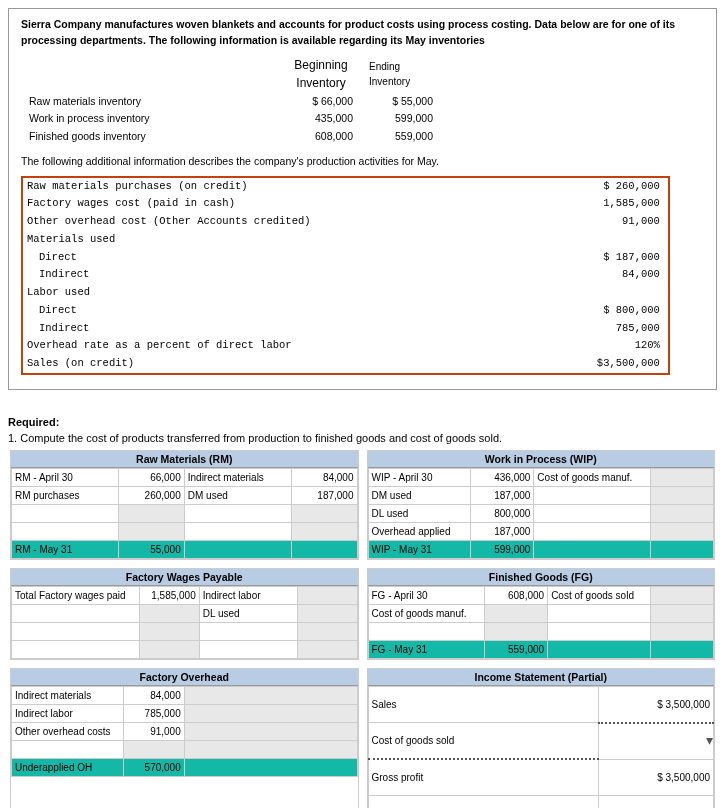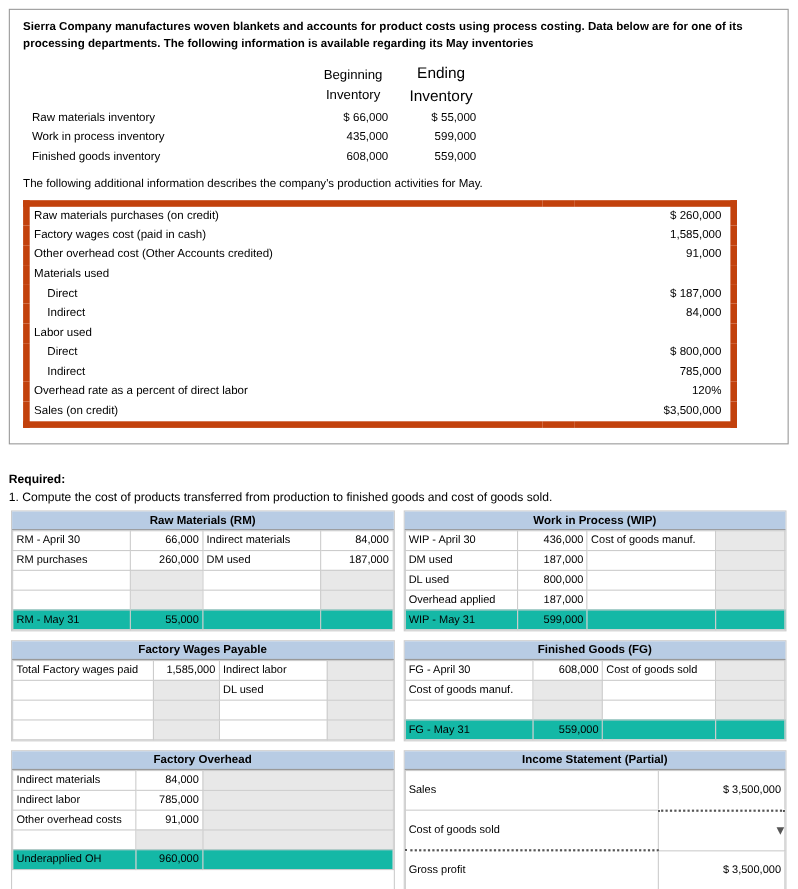--- a/index.html
+++ b/index.html
@@ -83,21 +83,21 @@
 <body>
 
 <div class="top-section">
   <p style="margin-bottom:6px;font-weight:bold;">Sierra Company manufactures woven blankets and accounts for product costs using process costing. Data below are for one of its processing departments. The following information is available regarding its May inventories</p>
 
   <table class="info-table">
     <thead>
       <tr>
         <td></td>
         <td style="text-align:center; font-size:12px;">Beginning<br>Inventory</td>
-        <td style="text-align:center; font-size:14px;">Ending<br>Inventory</td>
+        <td style="font-size:10px;">Ending<br>Inventory</td>
       </tr>
     </thead>
     <tbody>
       <tr>
         <td>Raw materials inventory</td>
         <td class="num">$ 66,000</td>
         <td class="num">$ 55,000</td>
       </tr>
       <tr>
         <td>Work in process inventory</td>
@@ -107,21 +107,21 @@
       <tr>
         <td>Finished goods inventory</td>
         <td class="num">608,000</td>
         <td class="num">559,000</td>
       </tr>
     </tbody>
   </table>
 
   <p style="margin-top:8px; margin-bottom:4px;">The following additional information describes the company's production activities for May.</p>
 
-  <table class="info-table" style="border:6px solid #c2410c; width:95%;">
+  <table class="info-table" style="border:2px solid #c2410c; width:95%;font-family:Liberation Mono, monospace;">
     <tbody>
       <tr>
           <td style="padding-left:4px;">Raw materials purchases (on credit)</td>
           <td></td>
           <td class="num">$ 260,000</td>
         </tr>
       <tr>
           <td style="padding-left:4px;">Factory wages cost (paid in cash)</td>
           <td></td>
           <td class="num">1,585,000</td>
@@ -342,21 +342,21 @@
           <td class="num">91,000</td>
           <td colspan="2" class="empty"></td>
         </tr>
         <tr>
           <td class="label"></td>
           <td class="num empty"></td>
           <td colspan="2" class="empty"></td>
         </tr>
         <tr class="shaded">
           <td class="label">Underapplied OH</td>
-          <td class="num">960,000</td>
+          <td class="num">570,000</td>
           <td colspan="2"></td>
         </tr>
       </tbody>
     </table>
   </div>
 
   <div class="ledger-block">
     <div class="ledger-title">Income Statement (Partial)</div>
     <table class="income-table">
       <tbody>

